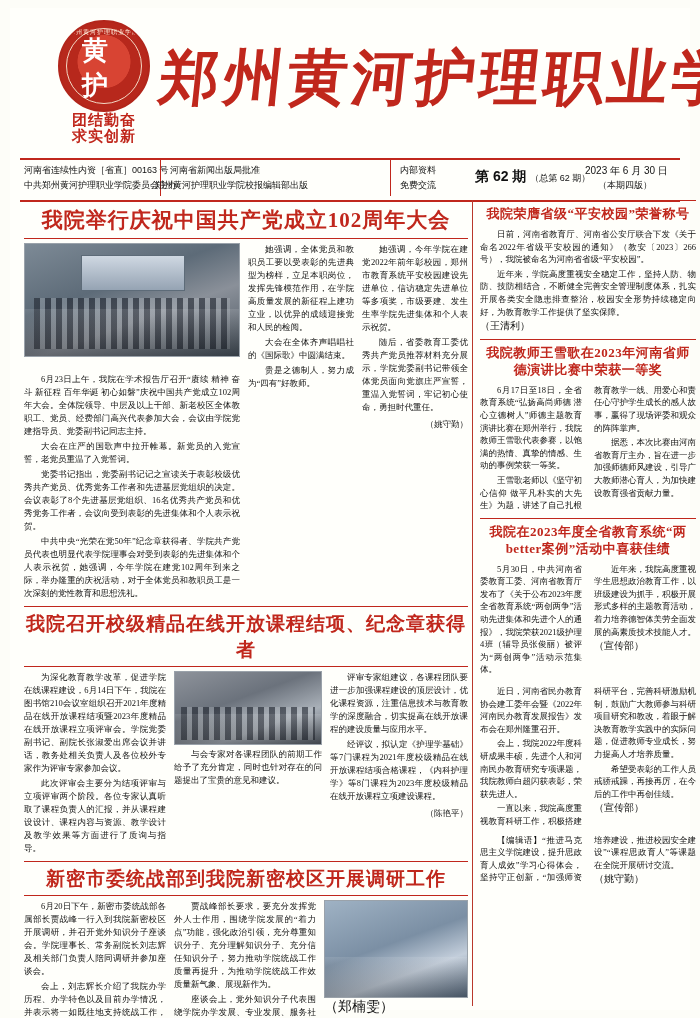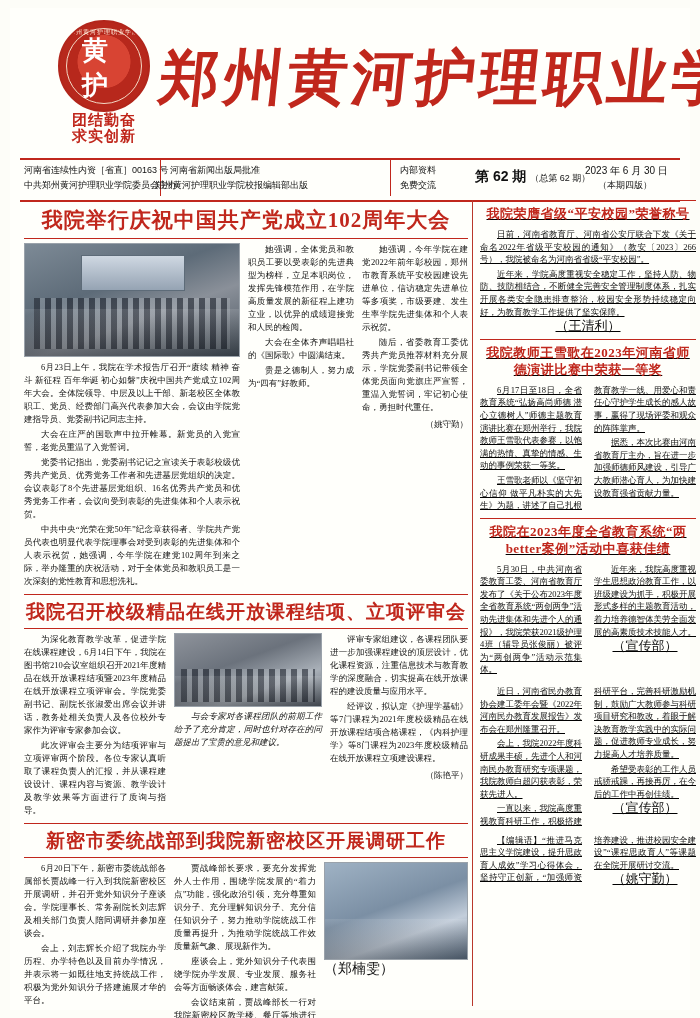--- a/index.html
+++ b/index.html
@@ -35,21 +35,21 @@
   .infobar .r1{position:absolute;left:380px;top:4px;}
   .infobar .r2{position:absolute;left:380px;top:19px;}
   .infobar .issue{position:absolute;left:455px;top:8px;font-size:14px;font-weight:bold;color:#111;}
   .infobar .issue small{font-size:9px;font-weight:normal;}
   .infobar .date{position:absolute;left:565px;top:4px;font-size:10px;}
   .infobar .date2{position:absolute;left:578px;top:19px;font-size:9px;}
   .rule-bot{position:absolute;left:10px;right:10px;top:192px;border-top:2px solid #c0271c;}
   
   .body{position:absolute;left:10px;top:192px;width:680px;height:810px;}
   .colL{position:absolute;left:4px;top:0;width:444px;}
-  .colR{position:absolute;left:460px;top:0;width:216px;text-decoration:underline;}
+  .colR{position:absolute;left:460px;top:0;width:216px;}
   .vdiv{position:absolute;left:452px;top:0;width:0;height:806px;border-left:1px solid #b9382c;}
   .hl{font-family:"Liberation Serif","DejaVu Serif",serif;color:#c0271c;font-weight:bold;text-align:center;}
   .hl-main{font-size:21px;letter-spacing:1px;padding:5px 0 4px;}
   .hl-sub{font-size:19px;letter-spacing:1px;padding:4px 0 3px;}
   .hl-r{font-size:13px;color:#c0271c;font-weight:bold;text-align:center;line-height:17px;padding:4px 0 3px;letter-spacing:0.5px;}
   .hbar{border-top:1px solid #c0271c;border-bottom:1px solid #c0271c;}
   .hbar-thin{border-top:1px solid #c0271c;}
   .photo{background:linear-gradient(160deg,#7d8a96 0%,#5d6b78 38%,#8a9099 62%,#49545f 100%);
          position:relative;overflow:hidden;border:1px solid #9aa2aa;}
   .photo:after{content:"";position:absolute;left:0;right:0;bottom:0;height:42%;
@@ -58,21 +58,21 @@
          background:repeating-linear-gradient(90deg,rgba(25,30,40,.55) 0 6px,rgba(200,205,210,.25) 6px 11px);}
   .photo .screen{position:absolute;left:26%;top:10%;width:48%;height:30%;
          background:linear-gradient(180deg,#cfd8e2,#95a3b3);border:1px solid #5d6b78;}
   .photo.room{background:linear-gradient(160deg,#8e939b 0%,#6b727c 40%,#a9b0b8 70%,#59616b 100%);}
   .photo.bld{background:linear-gradient(160deg,#9fb2c4 0%,#7b8fa4 45%,#c3cedb 70%,#62758a 100%);}
   .txt{font-size:8.5px;line-height:13px;color:#111;text-align:justify;
        font-family:"Liberation Serif","DejaVu Serif",serif;}
   .cols2{column-count:2;column-gap:12px;}
   .ind{text-indent:17px;margin:0 0 2px;}
   .sign{text-align:right;font-size:8.5px;color:#111;padding-top:2px;}
-  .sign-r{text-align:center;font-size:13px;color:#111;}
+  .sign-r{text-align:left;font-size:10px;color:#111;}
   .block{margin-bottom:4px;}
   .rsec{margin-bottom:6px;}
   .rtxt{font-size:8.5px;line-height:12.6px;text-align:justify;color:#111;}
   .imgcap{font-size:14px;color:#111;line-height:11px;text-align:justify;}
 </style>
 </head>
 <body>
 
 <div class="page">
  <div class="sheet">
@@ -118,50 +118,50 @@
       <div class="hbar">
         <div class="hl hl-main">我院举行庆祝中国共产党成立102周年大会</div>
       </div>
       <div class="block" style="padding-top:4px;">
         <div style="display:flex;gap:8px;">
           <div style="width:216px;">
             <div class="photo" style="height:112px;">
               <div class="screen"></div>
               <div class="seats"></div>
             </div>
-            <div class="txt" style="padding-top:4px;">
+            <div class="txt" style="padding-top:16px;">
               <p class="ind">6月23日上午，我院在学术报告厅召开“赓续 精神 奋斗 新征程 百年华诞 初心如磐”庆祝中国共产党成立102周年大会。全体院领导、中层及以上干部、新老校区全体教职工、党员、经费部门高兴代表参加大会，会议由学院党建指导员、党委副书记同志主持。</p>
               <p class="ind">大会在庄严的国歌声中拉开帷幕。新党员的入党宣誓，老党员重温了入党誓词。</p>
               <p class="ind">党委书记指出，党委副书记记之宣读关于表彰校级优秀共产党员、优秀党务工作者和先进基层党组织的决定。会议表彰了8个先进基层党组织、16名优秀共产党员和优秀党务工作者，会议向受到表彰的先进集体和个人表示祝贺。</p>
               <p class="ind">中共中央“光荣在党50年”纪念章获得者、学院共产党员代表也明显代表学院理事会对受到表彰的先进集体和个人表示祝贺，她强调，今年学院在建党102周年到来之际，举办隆重的庆祝活动，对于全体党员和教职员工是一次深刻的党性教育和思想洗礼。</p>
             </div>
           </div>
           <div style="width:106px;" class="txt">
             <p class="ind">她强调，全体党员和教职员工要以受表彰的先进典型为榜样，立足本职岗位，发挥先锋模范作用，在学院高质量发展的新征程上建功立业，以优异的成绩迎接党和人民的检阅。</p>
             <p class="ind">大会在全体齐声唱唱社的《国际歌》中圆满结束。</p>
             <p class="ind">贵是之德制人，努力成为“四有”好教师。</p>
           </div>
           <div style="width:106px;" class="txt">
             <p class="ind">她强调，今年学院在建党2022年前年彰校园，郑州市教育系统平安校园建设先进单位，信访稳定先进单位等多项奖，市级要建、发生生率学院先进集体和个人表示祝贺。</p>
             <p class="ind">随后，省委教育工委优秀共产党员推荐材料充分展示，学院党委副书记带领全体党员面向党旗庄严宣誓，重温入党誓词，牢记初心使命，勇担时代重任。</p>
             <div class="sign">（姚守勤）</div>
           </div>
         </div>
       </div>
 
       <div class="hbar">
-        <div class="hl hl-sub">我院召开校级精品在线开放课程结项、立项评审会</div>
+        <div class="hl hl-sub">我院召开校级精品在线开放课程结项、纪念章获得者</div>
       </div>
       <div class="block" style="padding-top:4px;">
         <div style="display:flex;gap:8px;">
           <div style="width:142px;" class="txt">
             <p class="ind">为深化教育教学改革，促进学院在线课程建设，6月14日下午，我院在图书馆210会议室组织召开2021年度精品在线开放课程结项暨2023年度精品在线开放课程立项评审会。学院党委副书记、副院长张淑爱出席会议并讲话，教务处相关负责人及各位校外专家作为评审专家参加会议。</p>
             <p class="ind">此次评审会主要分为结项评审与立项评审两个阶段。各位专家认真听取了课程负责人的汇报，并从课程建设设计、课程内容与资源、教学设计及教学效果等方面进行了质询与指导。</p>
           </div>
-          <div style="width:148px;font-style:italic;">
+          <div style="width:148px;">
             <div class="photo room" style="height:72px;">
               <div class="seats"></div>
             </div>
             <div class="txt" style="padding-top:3px;">
               <p class="ind">与会专家对各课程团队的前期工作给予了充分肯定，同时也针对存在的问题提出了宝贵的意见和建议。</p>
             </div>
           </div>
           <div style="width:138px;" class="txt">
             <p class="ind">评审专家组建议，各课程团队要进一步加强课程建设的顶层设计，优化课程资源，注重信息技术与教育教学的深度融合，切实提高在线开放课程的建设质量与应用水平。</p>
             <p class="ind">经评议，拟认定《护理学基础》等7门课程为2021年度校级精品在线开放课程结项合格课程，《内科护理学》等8门课程为2023年度校级精品在线开放课程立项建设课程。</p>

